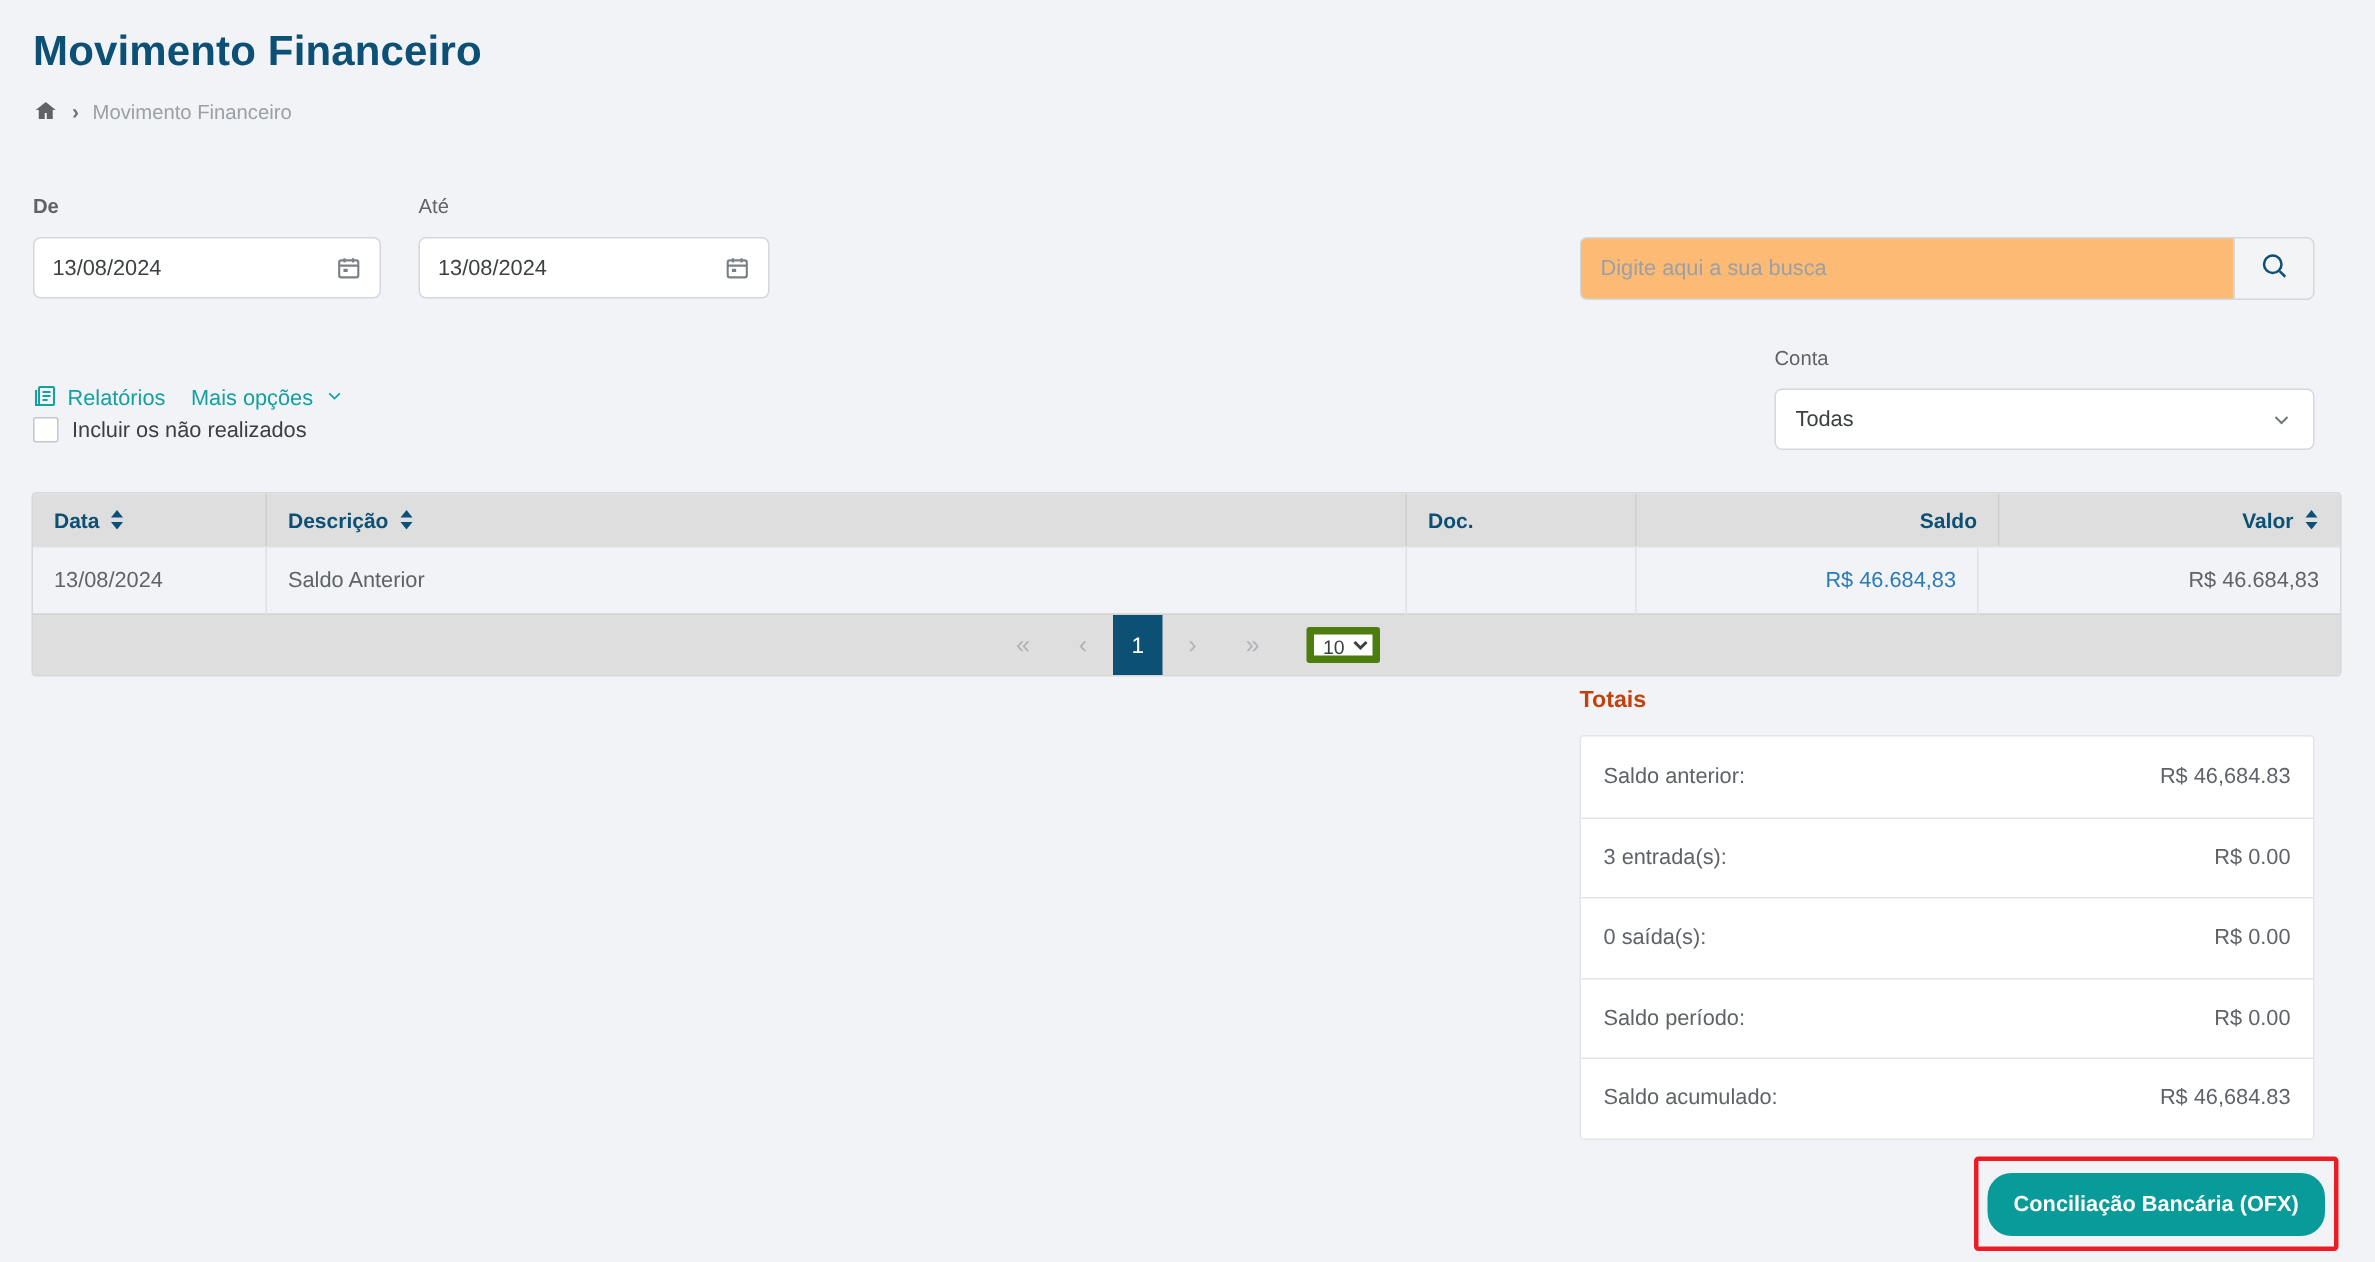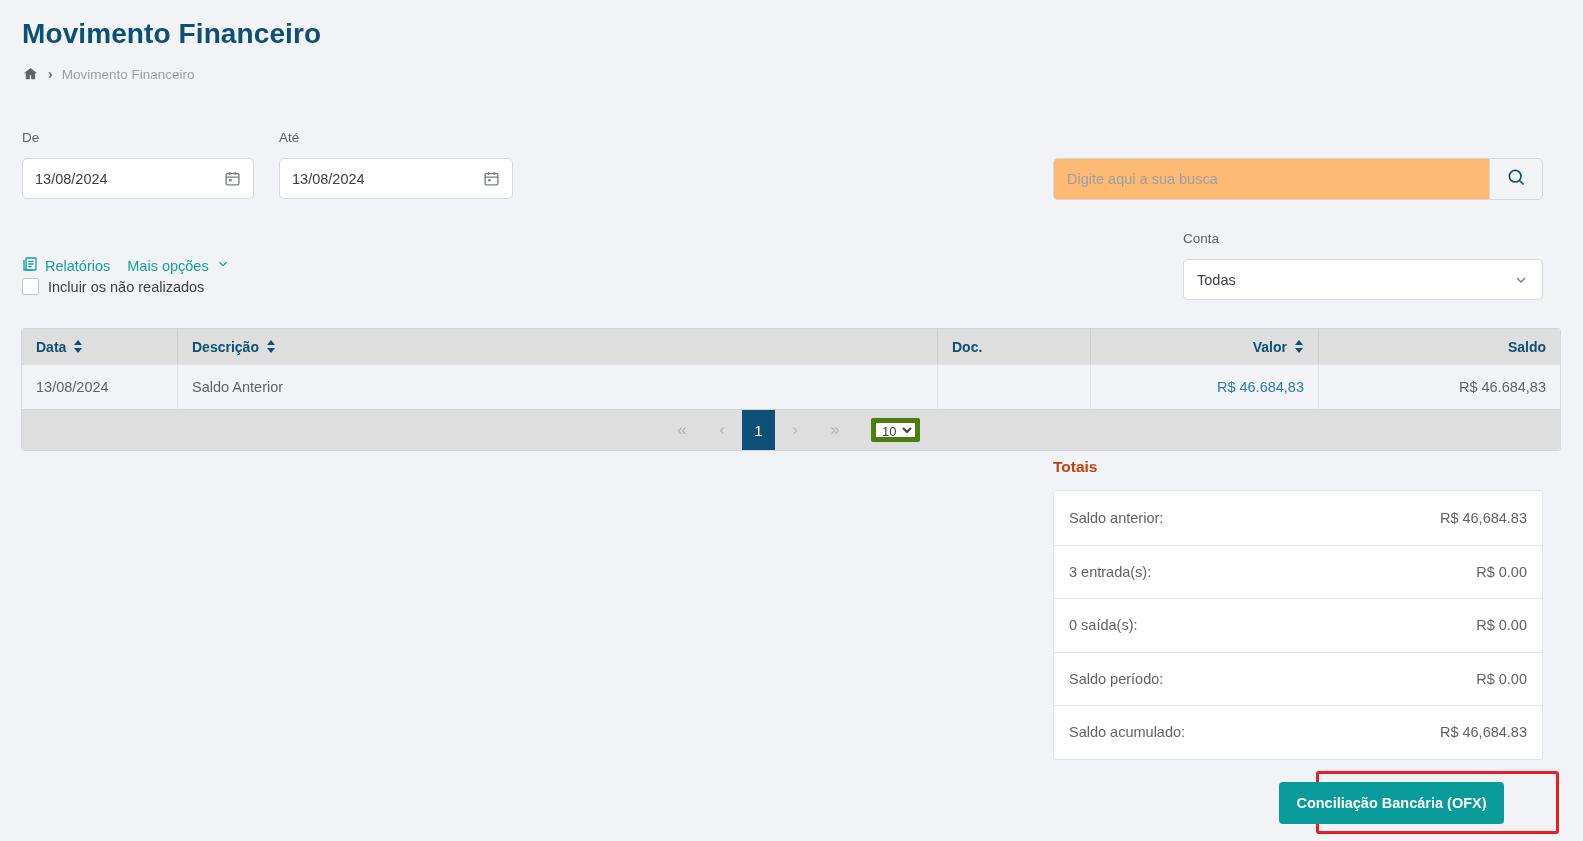--- a/index.html
+++ b/index.html
@@ -214,24 +214,24 @@
   .tot-row:first-child { border-top: none; }
 
   
   .ofx-highlight {
     position: absolute; left: 1316px; top: 771px;
     width: 243px; height: 63px;
     border: 3px solid #ec1c24;
     border-radius: 3px;
   }
   .ofx-btn {
-    position: absolute; left: 1279px; top: 782px;
+    position: absolute; left: 1325px; top: 782px;
     width: 225px; height: 42px;
     background: #099a9a;
-    border: none; border-radius: 4px;
+    border: none; border-radius: 16px;
     color: #fff;
     font-family: inherit;
     font-size: 14.5px; font-weight: 600;
     cursor: pointer;
     display: flex; align-items: center; justify-content: center;
   }
 </style>
 </head>
 <body>
 
@@ -242,21 +242,21 @@
   <div class="breadcrumb">
     <span class="bc-home">
       <svg width="17" height="16" viewBox="0 0 24 24" fill="#5f6368">
           <path d="M12 3 2 11h3v9h6v-6h2v6h6v-9h3L12 3z"></path>
         </svg>
     </span>
     <span class="bc-sep">›</span>
     <span class="bc-text">Movimento Financeiro</span>
   </div>
 
-  <div class="fld-label" style="left:22px; top:130px;">De</div>
+  <div class="fld-label" style="left:22px; top:130px;font-weight:bold;">De</div>
   <div class="txtbox" style="left:22px; top:158px; width:232px;">
     <span class="val">13/08/2024</span>
     <span class="cal-ico">
       <svg width="17" height="17" viewBox="0 0 24 24" fill="none" stroke="#7b8087" stroke-width="2">
           <rect x="3" y="5" width="18" height="16" rx="2"></rect>
           <path d="M3 10h18M8 3v4M16 3v4"></path>
           <rect x="7" y="13" width="4" height="3" fill="#7b8087" stroke="none"></rect>
         </svg>
     </span>
   </div>
@@ -337,32 +337,32 @@
         <span class="sort-ico">
           <svg width="10" height="13" viewBox="0 0 10 13" fill="#0d5076">
               <path d="M5 0 9 5H1z"></path>
               <path d="M5 13 1 8h8z"></path>
             </svg>
         </span>
       </div>
       <div class="th c-doc">
         <span>Doc.</span>
       </div>
+      <div class="th c-saldo">
+        <span>Saldo</span>
+      </div>
       <div class="th c-valor">
         <span>Valor</span>
         <span class="sort-ico">
           <svg width="10" height="13" viewBox="0 0 10 13" fill="#0d5076">
               <path d="M5 0 9 5H1z"></path>
               <path d="M5 13 1 8h8z"></path>
             </svg>
         </span>
       </div>
-      <div class="th c-saldo">
-        <span>Saldo</span>
-      </div>
     </div>
 
     <div class="trow">
       <div class="td c-data">13/08/2024</div>
       <div class="td c-desc">Saldo Anterior</div>
       <div class="td c-doc"></div>
       <div class="td c-valor link-val">R$ 46.684,83</div>
       <div class="td c-saldo">R$ 46.684,83</div>
     </div>
 

